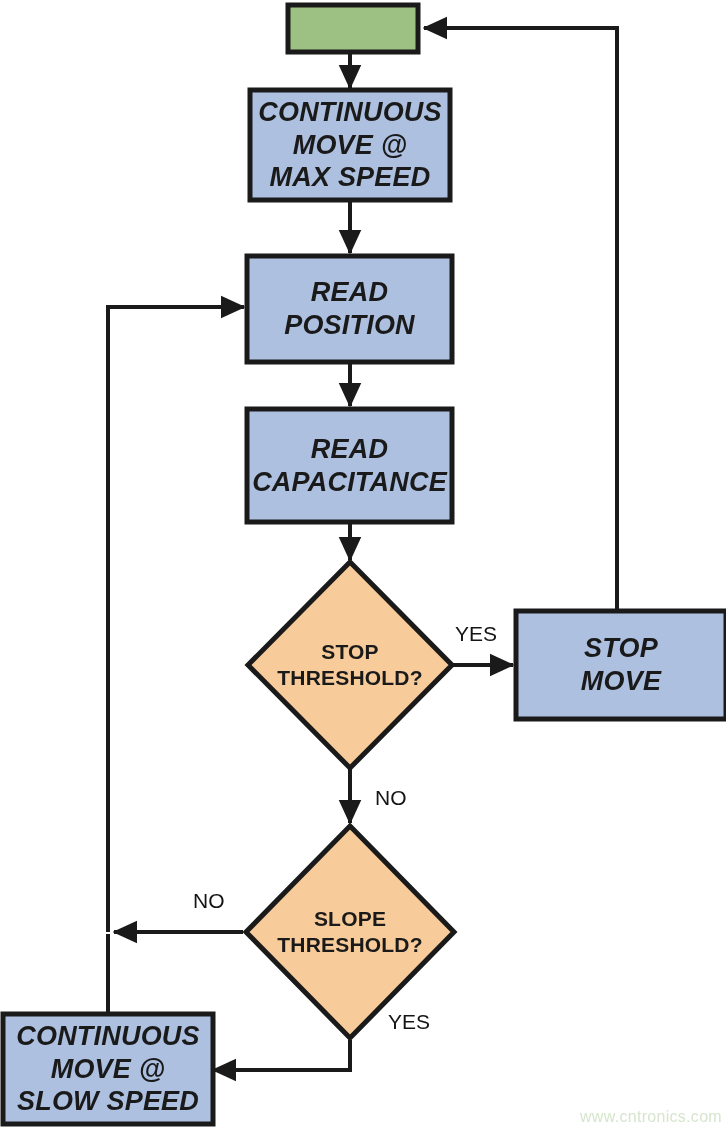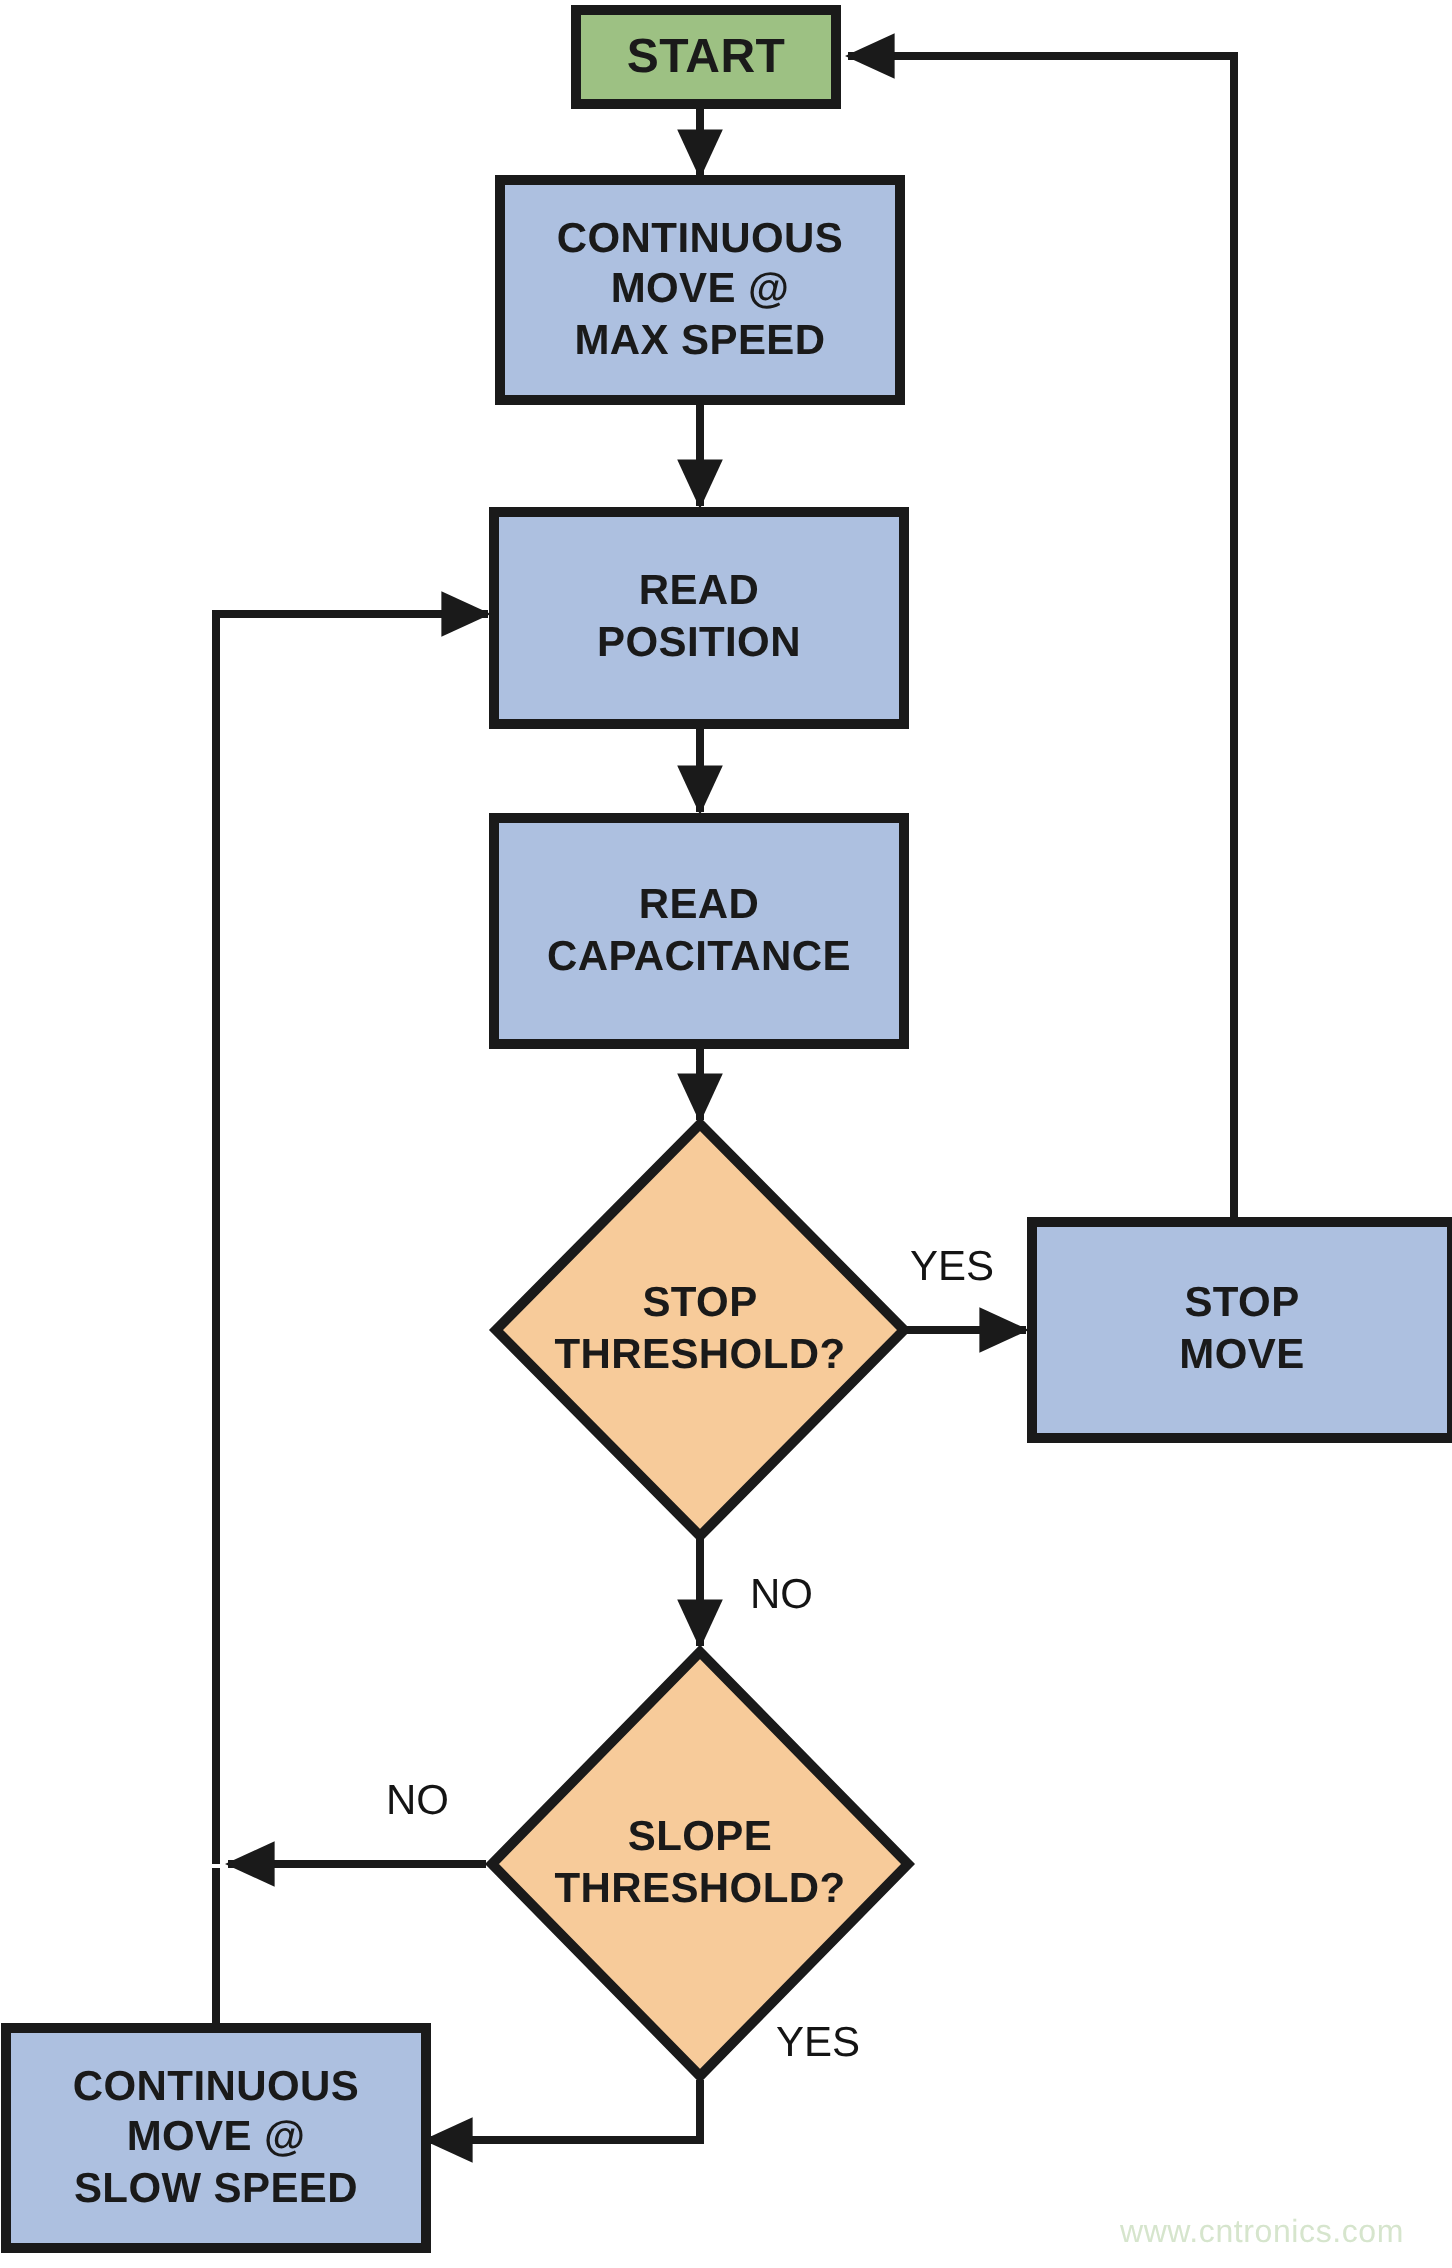--- a/index.html
+++ b/index.html
@@ -30,33 +30,33 @@
     align-items: center;
     justify-content: center;
     text-align: center;
     font-weight: bold;
     color: #1a1a1a;
     letter-spacing: 0.2px;
     line-height: 1.22;
     white-space: pre-line;
     pointer-events: none;
   }
-  .label-proc { font-size: 21px; }
+  .label-proc { font-size: 27px; font-style: italic; }
   .label-start { font-size: 24px; }
   .label-dec { font-size: 21px; }
   .edge-label {
     position: absolute;
     font-weight: normal;
     font-size: 21px;
     color: #141414;
     white-space: nowrap;
   }
   .watermark {
     position: absolute;
-    right: 24px;
+    right: 4px;
     bottom: 8px;
     font-size: 16px;
     color: #d6e5cd;
     letter-spacing: 0.3px;
   }
 </style>
 </head>
 <body>
 
 <div id="flow-root">
@@ -112,21 +112,20 @@
 
     <polygon points="350,562 452,665 350,768 248,665" fill="#f7cb9a" stroke="#1a1a1a" stroke-width="5"></polygon>
 
     <rect x="516" y="611" width="210" height="108" fill="#adc0e0" stroke="#1a1a1a" stroke-width="5"></rect>
 
     <polygon points="350,826 454,932 350,1038 246,932" fill="#f7cb9a" stroke="#1a1a1a" stroke-width="5"></polygon>
 
     <rect x="3" y="1014" width="210" height="110" fill="#adc0e0" stroke="#1a1a1a" stroke-width="5"></rect>
   </svg>
 
-  <div class="node-label label-start" style="left:288px; top:5px; width:130px; height:47px;">START</div>
 
   <div class="node-label label-proc" style="left:250px; top:90px; width:200px; height:110px;">CONTINUOUS
 MOVE @
 MAX SPEED</div>
 
   <div class="node-label label-proc" style="left:247px; top:256px; width:205px; height:106px;">READ
 POSITION</div>
 
   <div class="node-label label-proc" style="left:247px; top:409px; width:205px; height:113px;">READ
 CAPACITANCE</div>

